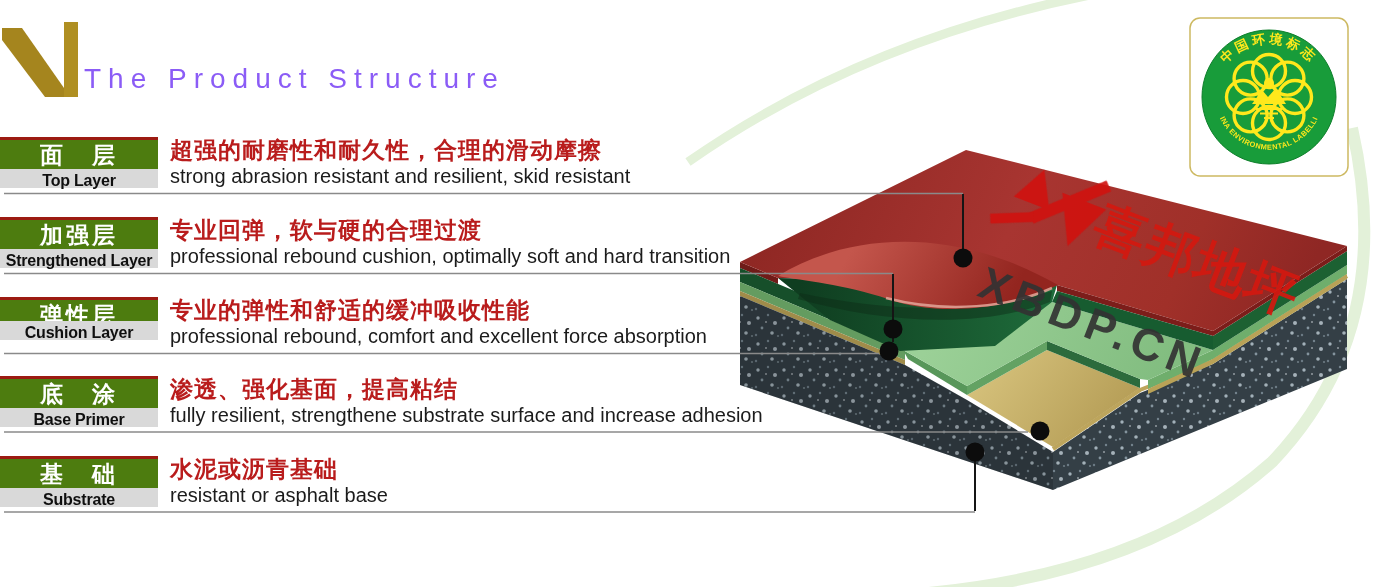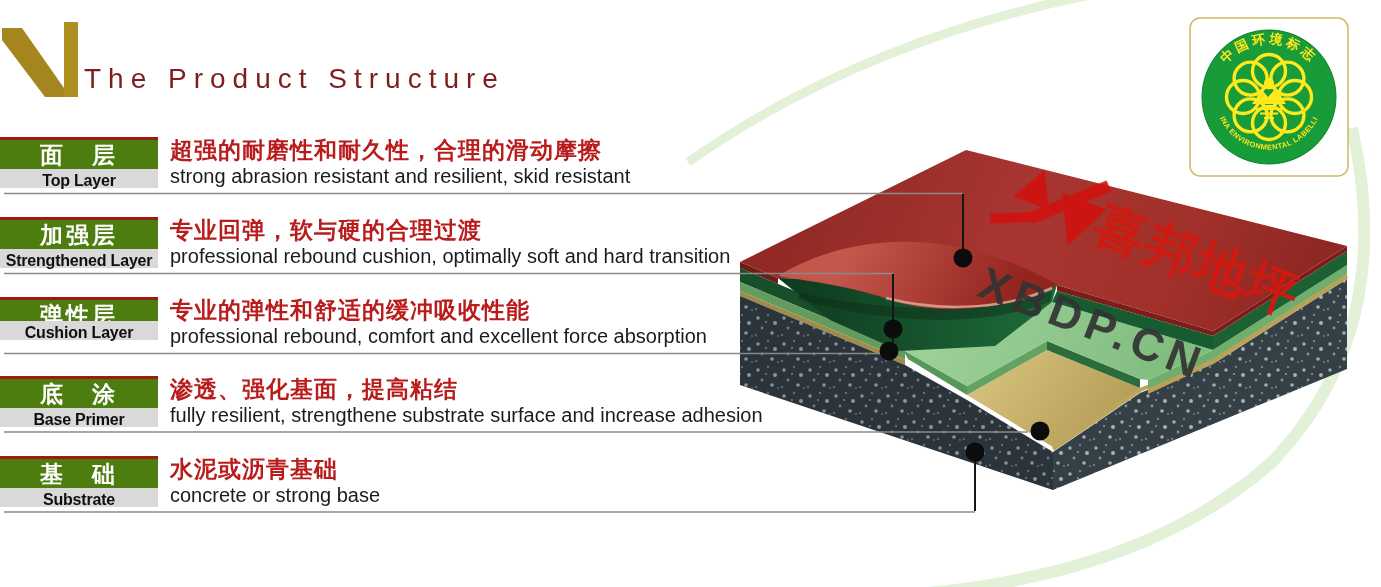--- a/index.html
+++ b/index.html
@@ -1,21 +1,21 @@
 <!DOCTYPE html>
 <html><head>
 <meta charset="utf-8">
 <style>
   html,body{margin:0;padding:0;background:#ffffff;}
   .stage{position:relative;width:1381px;height:587px;overflow:hidden;background:#fff;
          font-family:"Liberation Sans","DejaVu Sans",sans-serif;}
   .stage svg.bg{position:absolute;left:0;top:0;}
   .abs{position:absolute;}
   .title-cn{left:84px;top:24px;font-size:35px;font-weight:700;color:#181818;letter-spacing:2px;}
-  .title-en{left:84px;top:63px;font-size:28px;font-weight:400;color:#7f1d1d;letter-spacing:7px;}
+  .title-en{left:84px;top:63px;font-size:28px;font-weight:400;color:#8b5cf6;letter-spacing:7px;}
   .zh-box{left:0;width:158px;height:31px;background:#4d7c0f;border-top:3px solid #9c1b12;
           color:#fff;font-size:23px;font-weight:700;text-align:center;line-height:30px;letter-spacing:3px;}
   .en-box{left:0;width:158px;height:19px;background:#d9d9d9;color:#0f0f0f;font-size:16px;
           font-weight:700;text-align:center;line-height:23px;letter-spacing:-0.2px;}
   .desc-cn{left:170px;font-size:23px;font-weight:700;color:#b91c1c;letter-spacing:1px;white-space:nowrap;}
   .desc-en{left:170px;font-size:20px;font-weight:400;color:#1b1b1b;white-space:nowrap;}
 </style>
 </head>
 <body>
 
@@ -185,16 +185,16 @@
 <div>
   <div class="abs zh-box" style="top:376px">底　涂</div>
   <div class="abs en-box" style="top:408px">Base Primer</div>
   <div class="abs desc-cn" style="top:374px">渗透、强化基面，提高粘结</div>
   <div class="abs desc-en" style="top:404px">fully resilient, strengthene substrate surface and increase adhesion</div>
 </div>
 <div>
   <div class="abs zh-box" style="top:456px">基　础</div>
   <div class="abs en-box" style="top:488px">Substrate</div>
   <div class="abs desc-cn" style="top:454px">水泥或沥青基础</div>
-  <div class="abs desc-en" style="top:484px">concrete or strong base</div>
+  <div class="abs desc-en" style="top:484px">resistant or asphalt base</div>
 </div>
 
 </div>
 
 </body></html>

